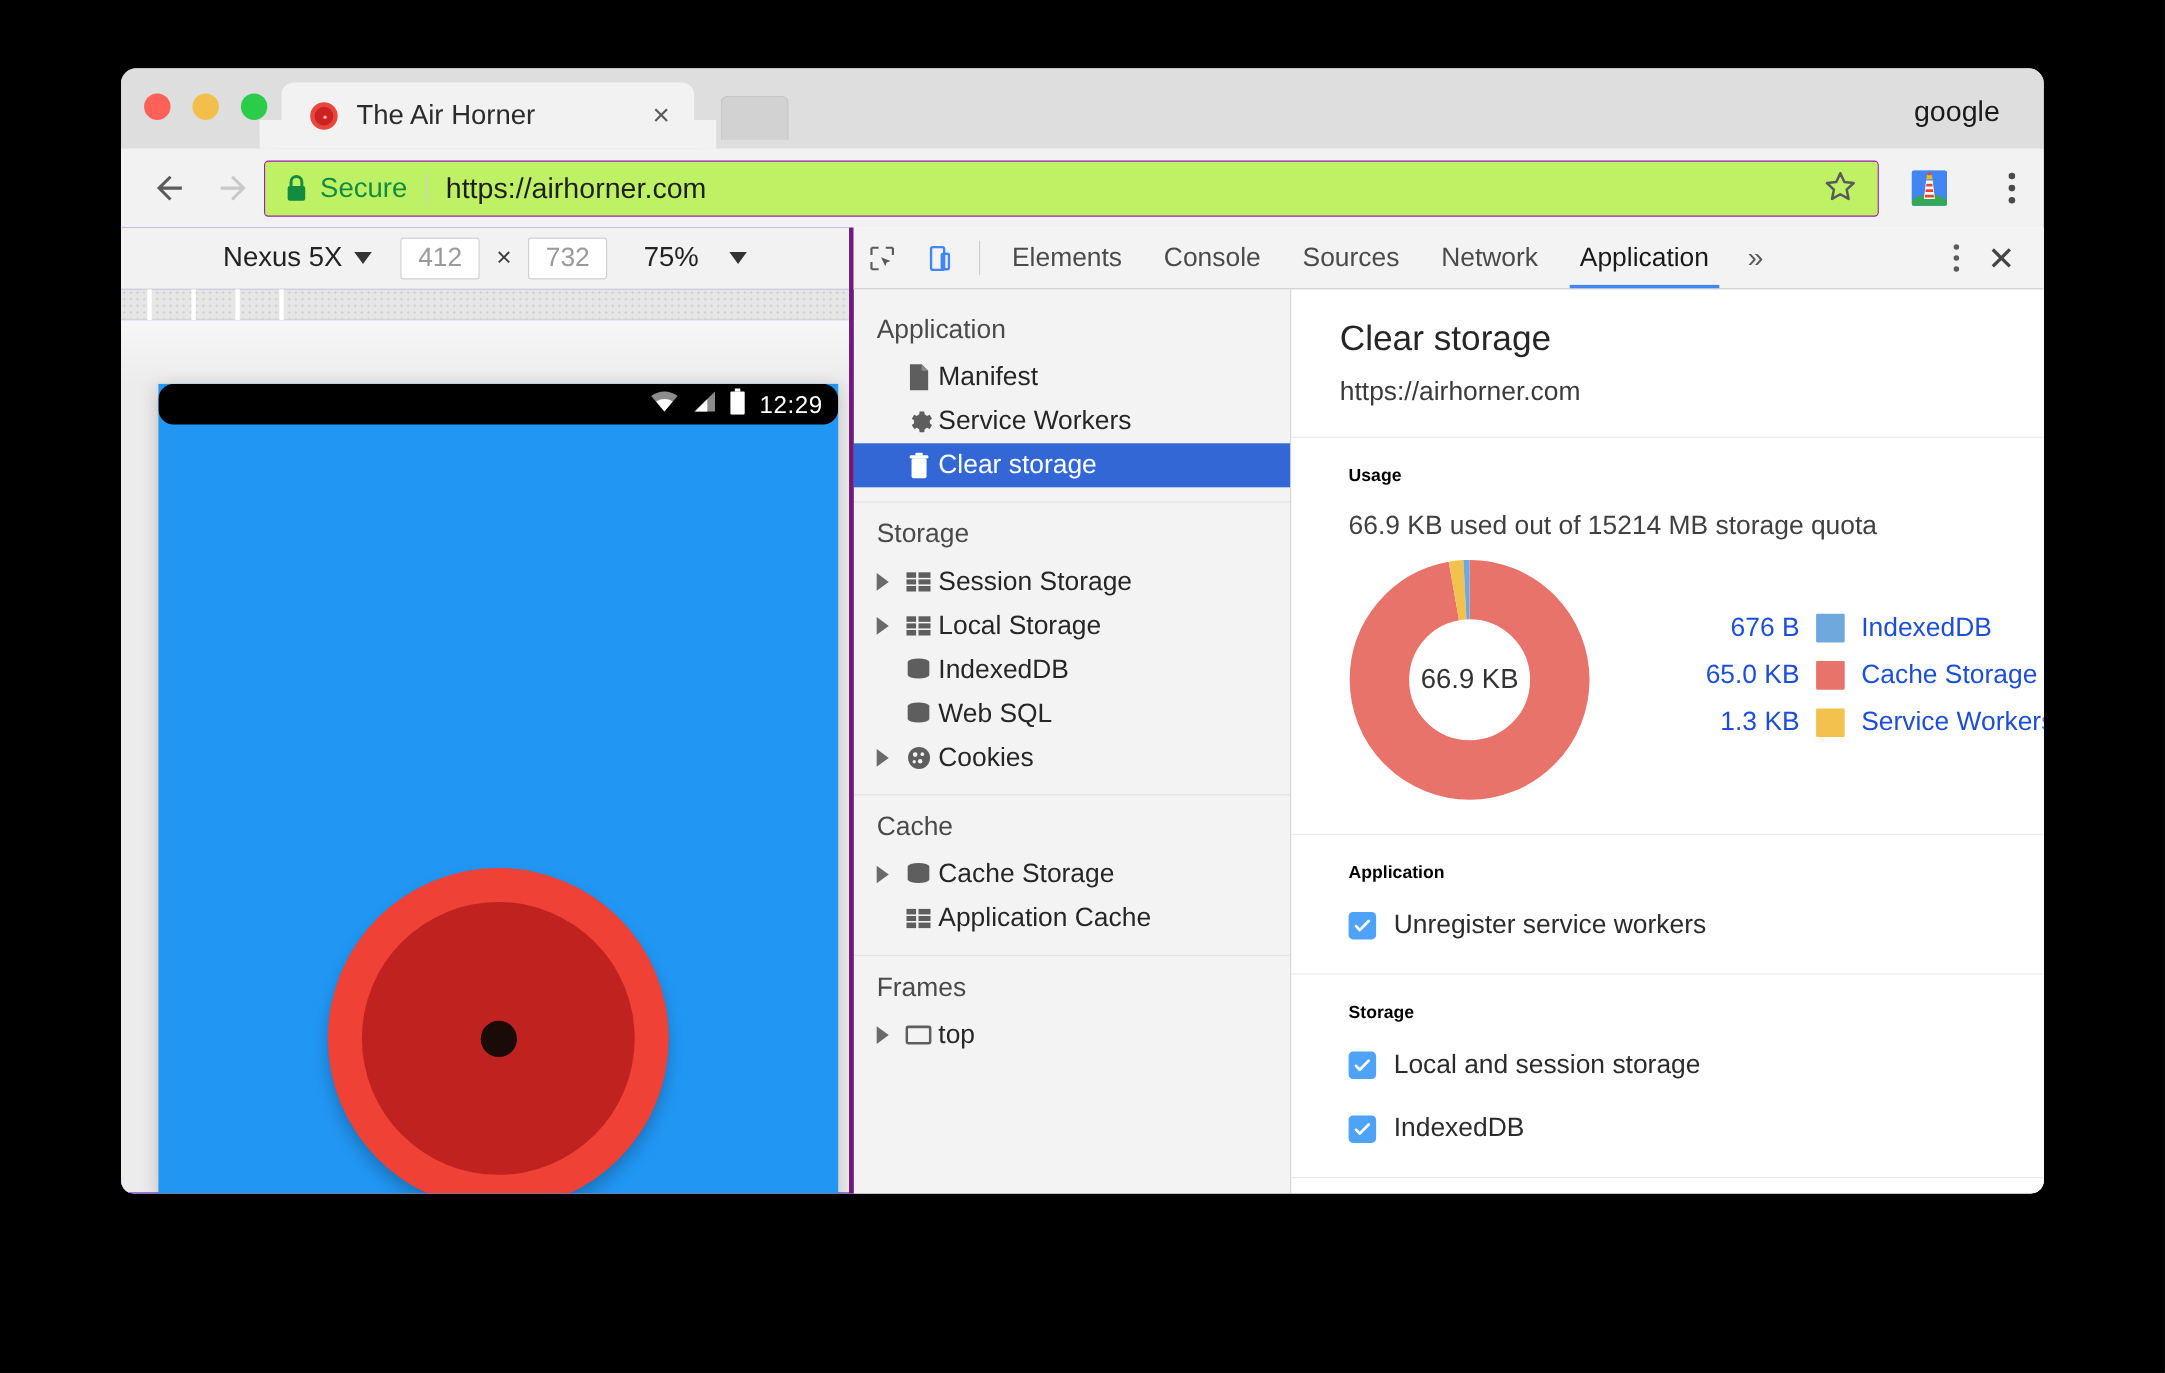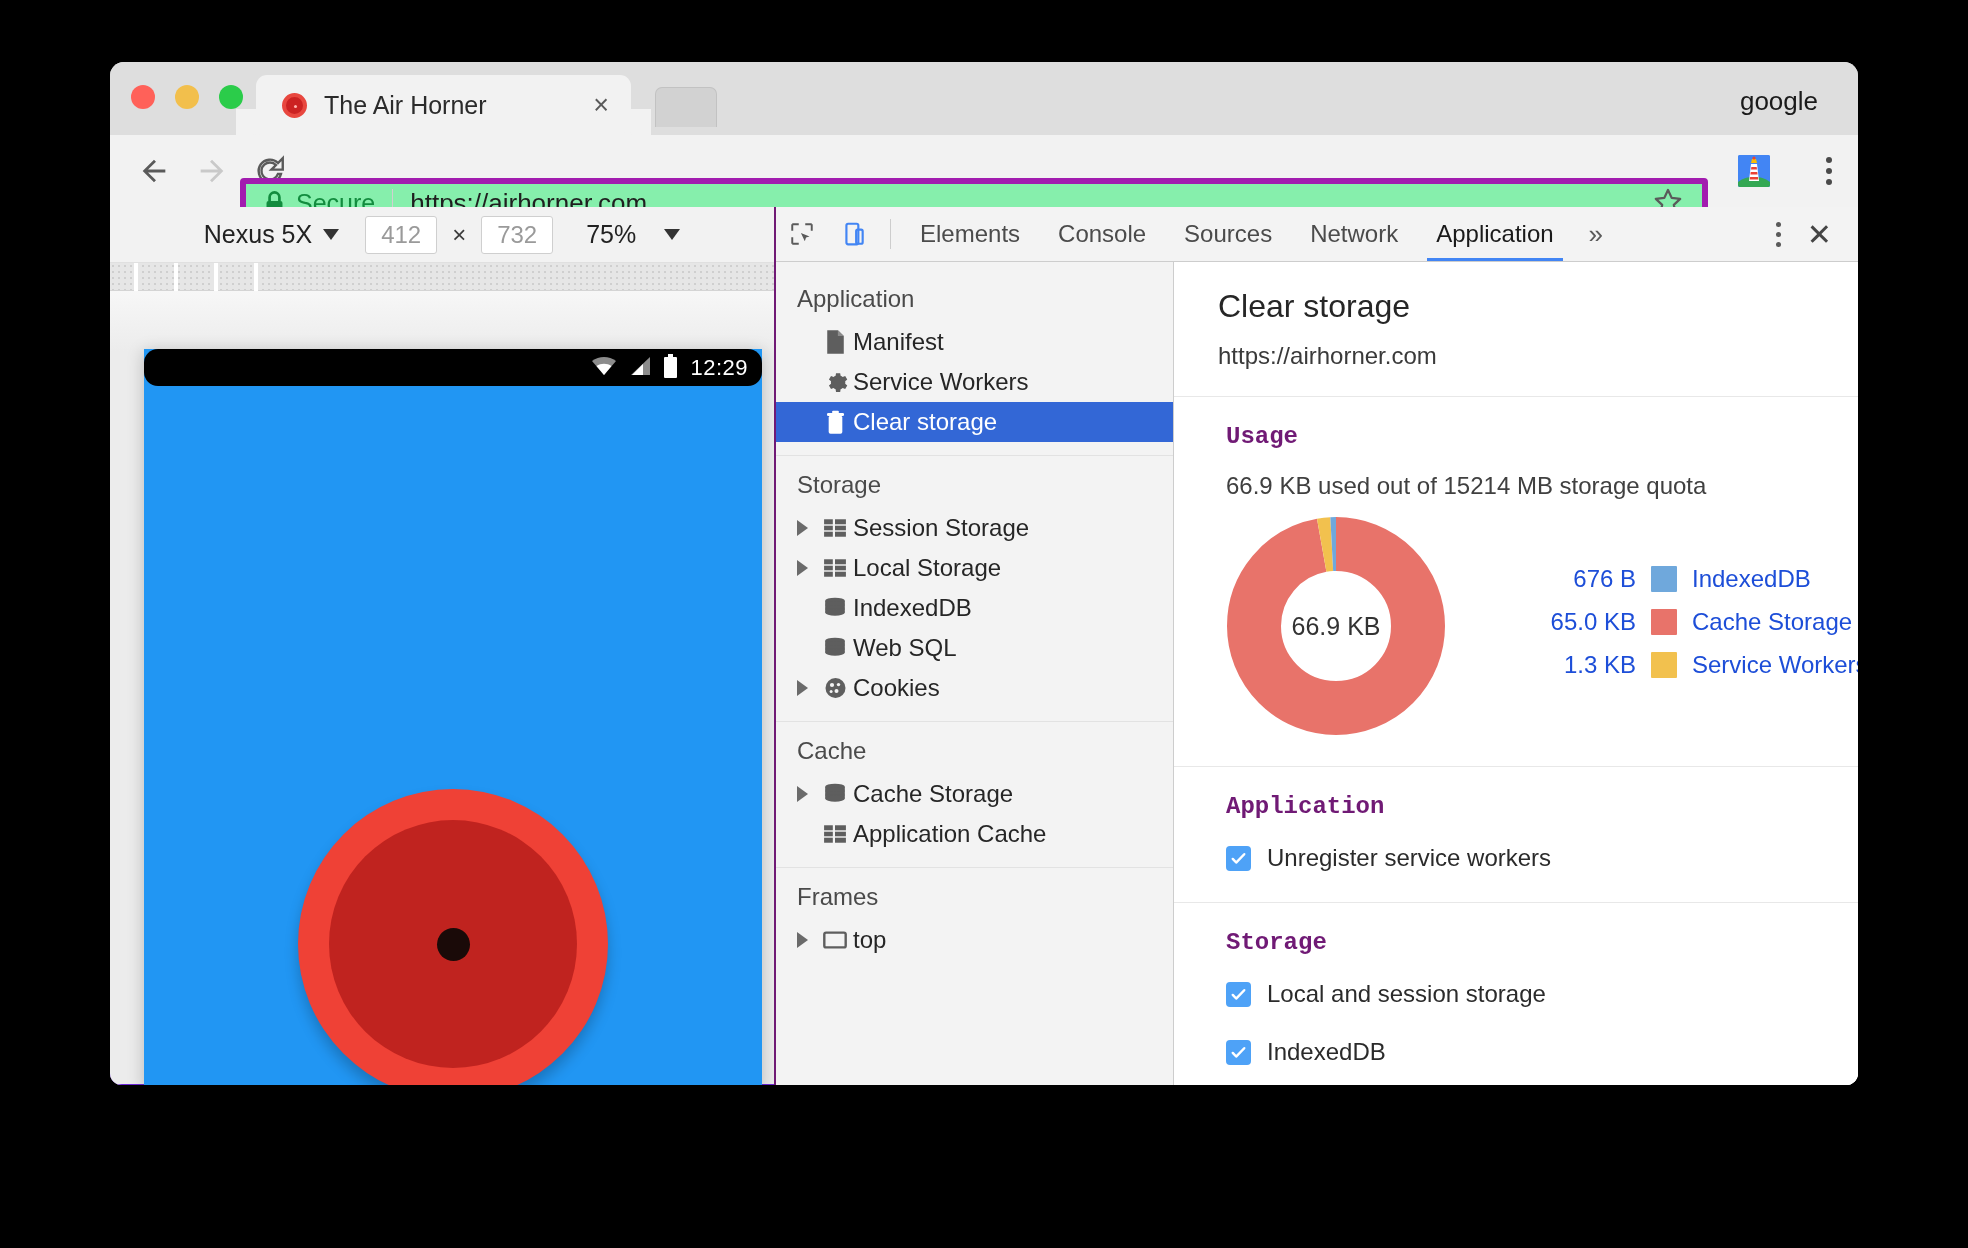--- a/index.html
+++ b/index.html
@@ -91,23 +91,23 @@
   }
   .nav-btn {
     width: 44px; height: 44px; margin-left: 14px;
     display: flex; align-items: center; justify-content: center;
   }
   .nav-btn:first-child { margin-left: 22px; }
   .nav-btn svg { display: block; }
 
   #omnibox {
     position: absolute; left: 130px; right: 150px; top: 11px;
-    height: 51px; background: #86efac;
-    border: 6px solid #a21caf; border-radius: 4px;
-    display: flex; align-items: center; margin-top: 32px;
+    height: 51px; background: #bef264;
+    border: 1px solid #a21caf; border-radius: 4px;
+    display: flex; align-items: center;
   }
   #lock-icon { margin-left: 17px; display:flex; }
   #secure-label { font-size: 25px; color: #128c3e; margin-left: 10px; }
   #omnibox-divider { width: 1px; height: 30px; background: #d0d0d0; margin: 0 17px; }
   #url-text { font-size: 26px; color: #1f1f1f; }
   #star-icon { position: absolute; right: 17px; top: 50%; transform: translateY(-50%); }
 
   #ext-icon {
     position: absolute; right: 88px; top: 50%; transform: translateY(-50%);
     width: 32px; height: 32px; border-radius: 2px;
@@ -124,21 +124,21 @@
     position: relative;
     height: 878px;
     display: flex;
     background: #fff;
   }
 
   
   #device-pane {
     width: 666px; flex: 0 0 666px;
     background: #6d28d9;
-    border-right: 2px solid #701a75;
+    border-right: 4px solid #701a75;
     position: relative;
     overflow: hidden;
   }
   #device-toolbar {
     height: 56px; display: flex; align-items: center; justify-content: center;
     gap: 0; background: #f2f2f2;
     border-bottom: 1px solid #e0e0e0;
   }
   #device-select { font-size: 25px; color: #222; display:flex; align-items:center; gap:11px; }
   .caret-down {
@@ -249,21 +249,21 @@
   .tree-icon { width: 36px; flex: 0 0 36px; display: flex; align-items: center; justify-content: center; }
   .tree-label { white-space: nowrap; }
 
   
   #dt-main { flex: 1 1 auto; background: #fff; overflow: hidden; min-width: 0; }
   .panel-header { padding: 26px 0 26px 44px; border-bottom: 1px solid #e8e8e8; }
   #panel-title { font-size: 32px; color: #262626; }
   #panel-origin { font-size: 24px; color: #3a3a3a; margin-top: 17px; }
 
   .panel-section { padding: 26px 0 30px 52px; border-bottom: 1px solid #e8e8e8; }
-  .section-title { font-size: 24px; font-weight: bold; color: #701a75; font-family: Liberation Mono, monospace; }
+  .section-title { font-size: 16px; font-weight: bold; color: #000000; }
   #usage-text { font-size: 24px; color: #404040; margin-top: 22px; }
 
   
   #chart-row { display: flex; align-items: center; margin-top: 16px; }
   #donut-wrap { position: relative; width: 220px; height: 220px; flex: 0 0 220px; }
   #donut-center {
     position: absolute; left: 50%; top: 50%; transform: translate(-50%,-50%);
     font-size: 25px; color: #333;
   }
   #legend { margin-left: 62px; font-size: 24px; color: #1d4ed8; }

